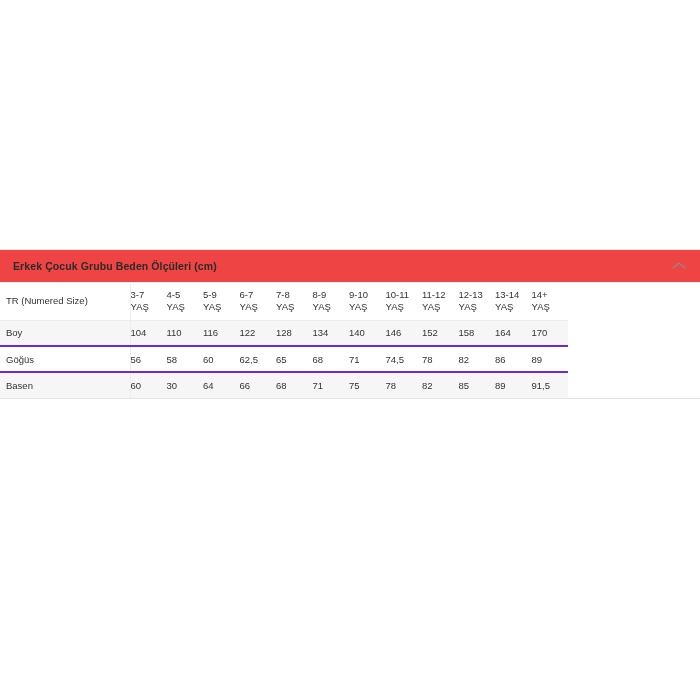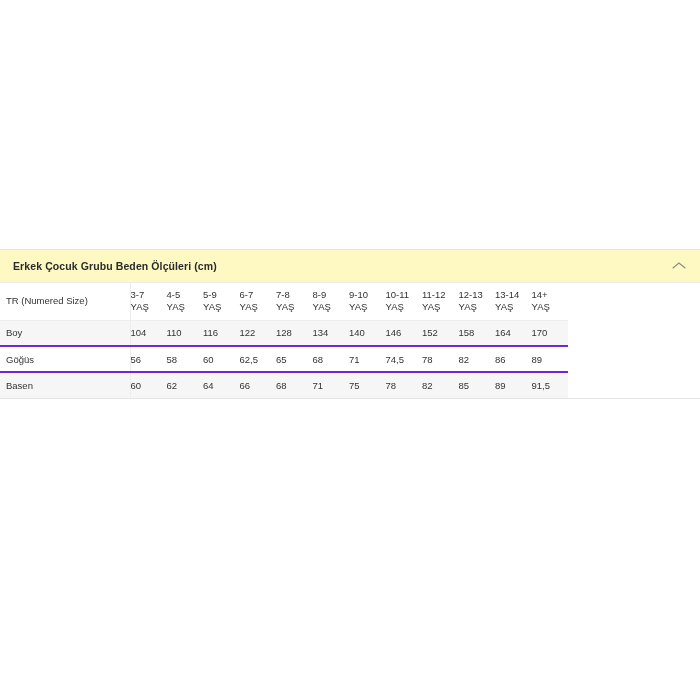--- a/index.html
+++ b/index.html
@@ -34,21 +34,21 @@
     box-sizing: border-box;
   }
 
   .panel-header {
     height: 33px;
     display: flex;
     align-items: center;
     justify-content: space-between;
     padding: 0 14px 0 13px;
     box-sizing: border-box;
-    background: #fef9c3;
+    background: #ef4444;
     border-bottom: 1px solid #ededed;
     cursor: pointer;
   }
 
   .panel-title {
     font-size: 10.5px;
     font-weight: bold;
     color: #2b2b2b;
     letter-spacing: 0.1px;
   }
@@ -249,21 +249,21 @@
           <td class="val">78</td>
           <td class="val">82</td>
           <td class="val">86</td>
           <td class="val">89</td>
         </tr>
 
 
         <tr>
           <td class="row-label sep-col">Basen</td>
           <td class="val">60</td>
-          <td class="val">62</td>
+          <td class="val">30</td>
           <td class="val">64</td>
           <td class="val">66</td>
           <td class="val">68</td>
           <td class="val">71</td>
           <td class="val">75</td>
           <td class="val">78</td>
           <td class="val">82</td>
           <td class="val">85</td>
           <td class="val">89</td>
           <td class="val">91,5</td>

